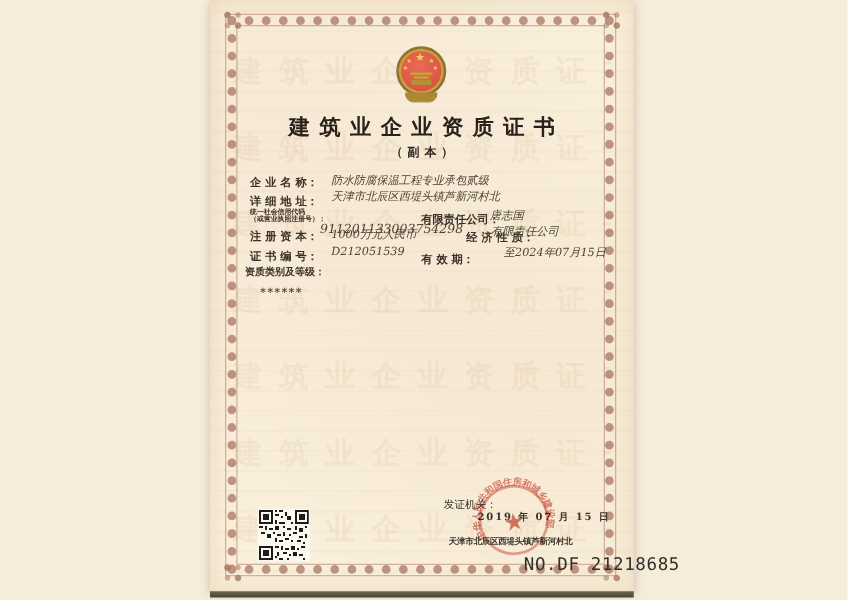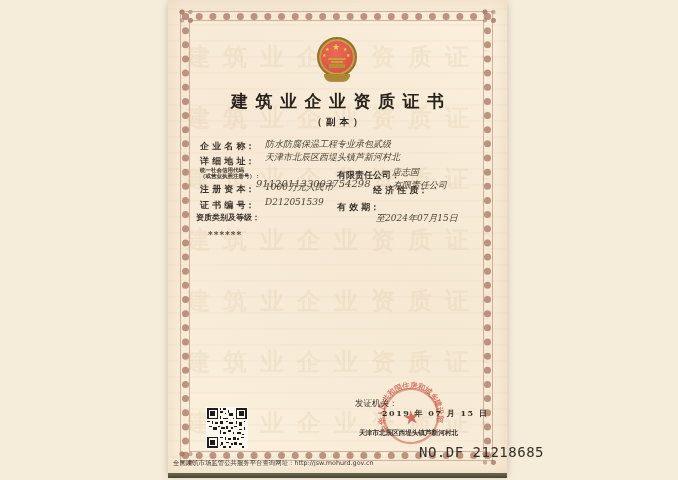--- a/index.html
+++ b/index.html
@@ -122,21 +122,21 @@
     <span class="val" style="left:224px;top:166px;">唐志国</span>
 
     <span class="lab" style="left:32px;top:183px;">注 册 资 本：</span>
     <span class="val" style="left:97px;top:181px;">1000万元人民币</span>
     <span class="lab" style="left:169px;top:184px;padding-left:36px;">经 济 性 质：</span>
     <span class="val" style="left:225px;top:179px;">有限责任公司</span>
 
     <span class="lab" style="left:32px;top:199px;">证 书 编 号：</span>
     <span class="val" style="left:97px;top:197px;">D212051539</span>
     <span class="lab" style="left:169px;top:201px;">有  效  期：</span>
-    <span class="val" style="left:208px;top:196px;margin-top:16px;">至2024年07月15日</span>
+    <span class="val" style="left:235px;top:196px;">至2024年07月15日</span>
 
     <span class="lab" style="left:28px;top:212px;font-size:8px;">资质类别及等级：</span>
     <span class="stars-line" style="left:40px;top:230px;">******</span>
 
     <span class="issuer-label">发证机关：</span>
     <span class="issue-date">2019 年 07 月 15 日</span>
     <span class="made-by">天津市北辰区西堤头镇芦新河村北</span>
 
     <svg class="seal" viewBox="0 0 78 78">
       <g transform="rotate(-8 39 39)">
@@ -203,20 +203,19 @@
           <rect x="15" y="22" width="1" height="1"></rect>
         <rect x="17" y="21" width="2" height="2"></rect>
           <rect x="20" y="22" width="2" height="1"></rect>
         <rect x="8" y="23" width="1" height="1"></rect>
           <rect x="10" y="24" width="2" height="1"></rect>
         <rect x="14" y="24" width="1" height="1"></rect>
           <rect x="22" y="24" width="1" height="1"></rect>
       </g>
     </svg>
 
-    <span class="footer-query">全国建筑市场监管公共服务平台查询网址：http://jsw.mohurd.gov.cn</span>
     <span class="footer-serial">NO.DF  21218685</span>
 
   </div>
 
   <div class="paper-bottom-edge"></div>
 
 </div>
 
 </body></html>

